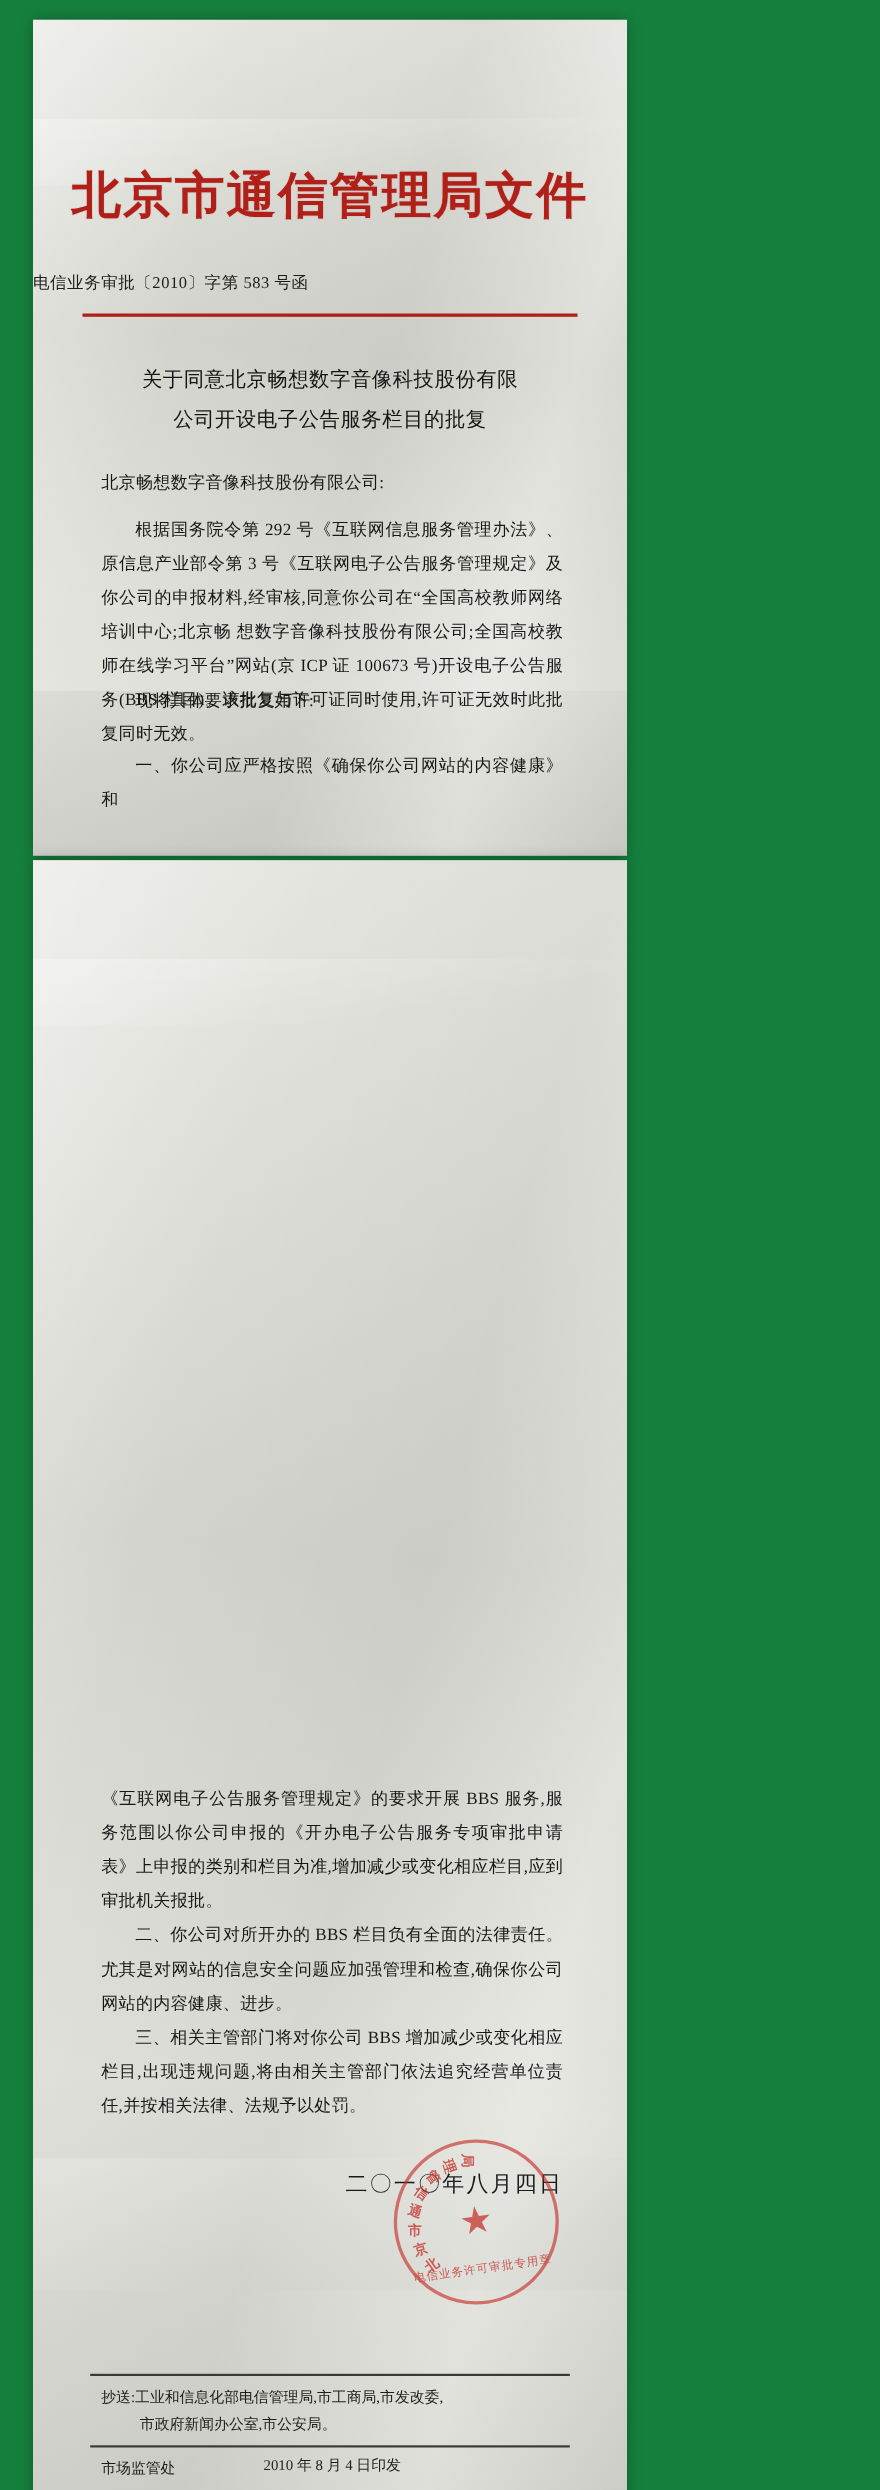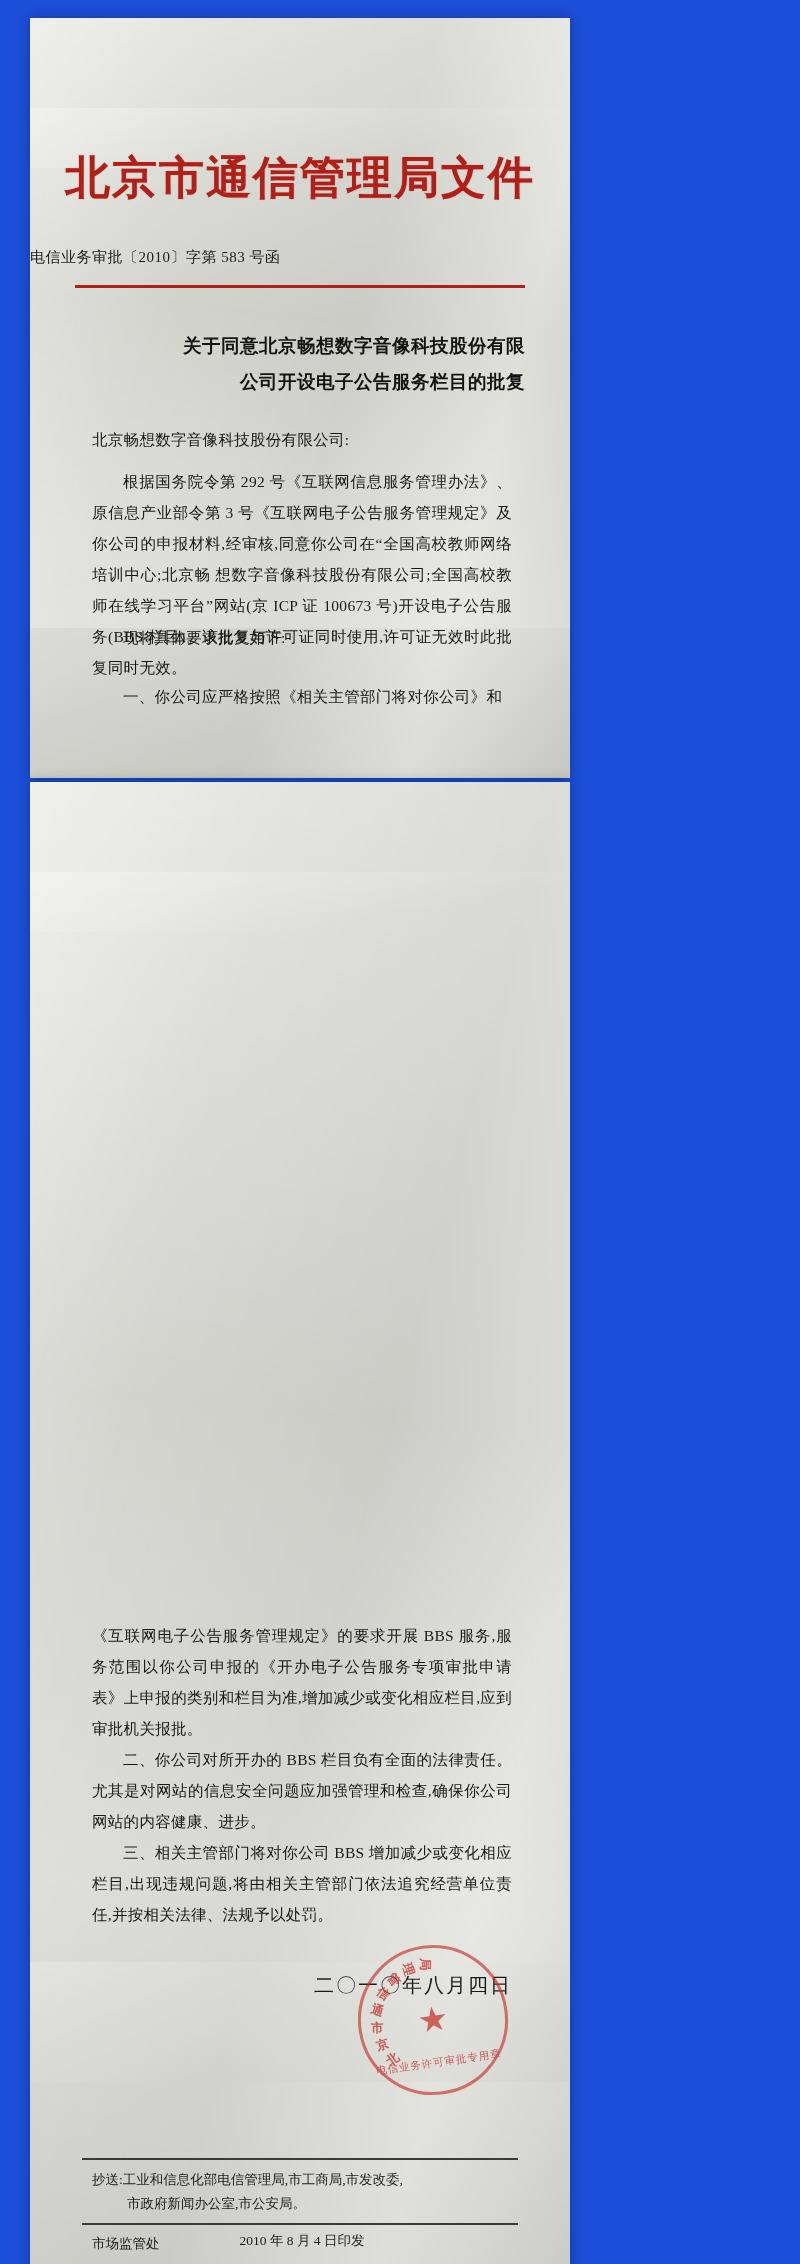--- a/index.html
+++ b/index.html
@@ -9,21 +9,21 @@
   }
   body {
     width: 800px;
     font-family: "Liberation Serif", "DejaVu Serif", serif;
   }
   #page {
     position: relative;
     width: 800px;
     height: 2264px;
     overflow: hidden;
-    background: #1d4ed8;
+    background: #15803d;
   }
 
   
   .sheet {
     position: absolute;
     left: 30px;
     width: 540px;
     background: #d9dad2;
     background-image:
       linear-gradient(105deg, rgba(255,255,255,0.45) 0%, rgba(255,255,255,0.0) 28%, rgba(0,0,0,0.035) 55%, rgba(255,255,255,0.25) 78%, rgba(0,0,0,0.05) 100%),
@@ -79,23 +79,23 @@
     top: 267px;
     width: 450px;
     height: 2.5px;
     background: #b01f18;
   }
   .subject {
     position: absolute;
     top: 310px;
     left: 45px;
     width: 450px;
-    text-align: right;
+    text-align: center;
     font-size: 18.5px;
-    font-weight: bold;
+    font-weight: normal;
     color: #141414;
     line-height: 36px;
     letter-spacing: 0.5px;
   }
   .body-block {
     position: absolute;
     left: 62px;
     width: 420px;
     font-size: 15.5px;
     line-height: 31px;
@@ -225,21 +225,21 @@
       <div>关于同意北京畅想数字音像科技股份有限</div>
       <div>公司开设电子公告服务栏目的批复</div>
     </div>
 
     <div class="body-block" id="p-addressee">北京畅想数字音像科技股份有限公司:</div>
 
     <div class="body-block" id="p-1">根据国务院令第 292 号《互联网信息服务管理办法》、原信息产业部令第 3 号《互联网电子公告服务管理规定》及你公司的申报材料,经审核,同意你公司在“全国高校教师网络培训中心;北京畅 想数字音像科技股份有限公司;全国高校教师在线学习平台”网站(京 ICP 证 100673 号)开设电子公告服务(BBS 栏目)。该批复与许可证同时使用,许可证无效时此批复同时无效。</div>
 
     <div class="body-block" id="p-2">现将具体要求批复如下:</div>
 
-    <div class="body-block" id="p-3">一、你公司应严格按照《相关主管部门将对你公司》和</div>
+    <div class="body-block" id="p-3">一、你公司应严格按照《确保你公司网站的内容健康》和</div>
   </div>
 
   <div class="sheet" id="sheet-bottom">
     <div class="crease c1"></div>
     <div class="crease c3"></div>
 
     <div class="body-block" id="p-4">《互联网电子公告服务管理规定》的要求开展 BBS 服务,服务范围以你公司申报的《开办电子公告服务专项审批申请表》上申报的类别和栏目为准,增加减少或变化相应栏目,应到审批机关报批。</div>
 
     <div class="body-block" id="p-5">二、你公司对所开办的 BBS 栏目负有全面的法律责任。尤其是对网站的信息安全问题应加强管理和检查,确保你公司网站的内容健康、进步。</div>
 

